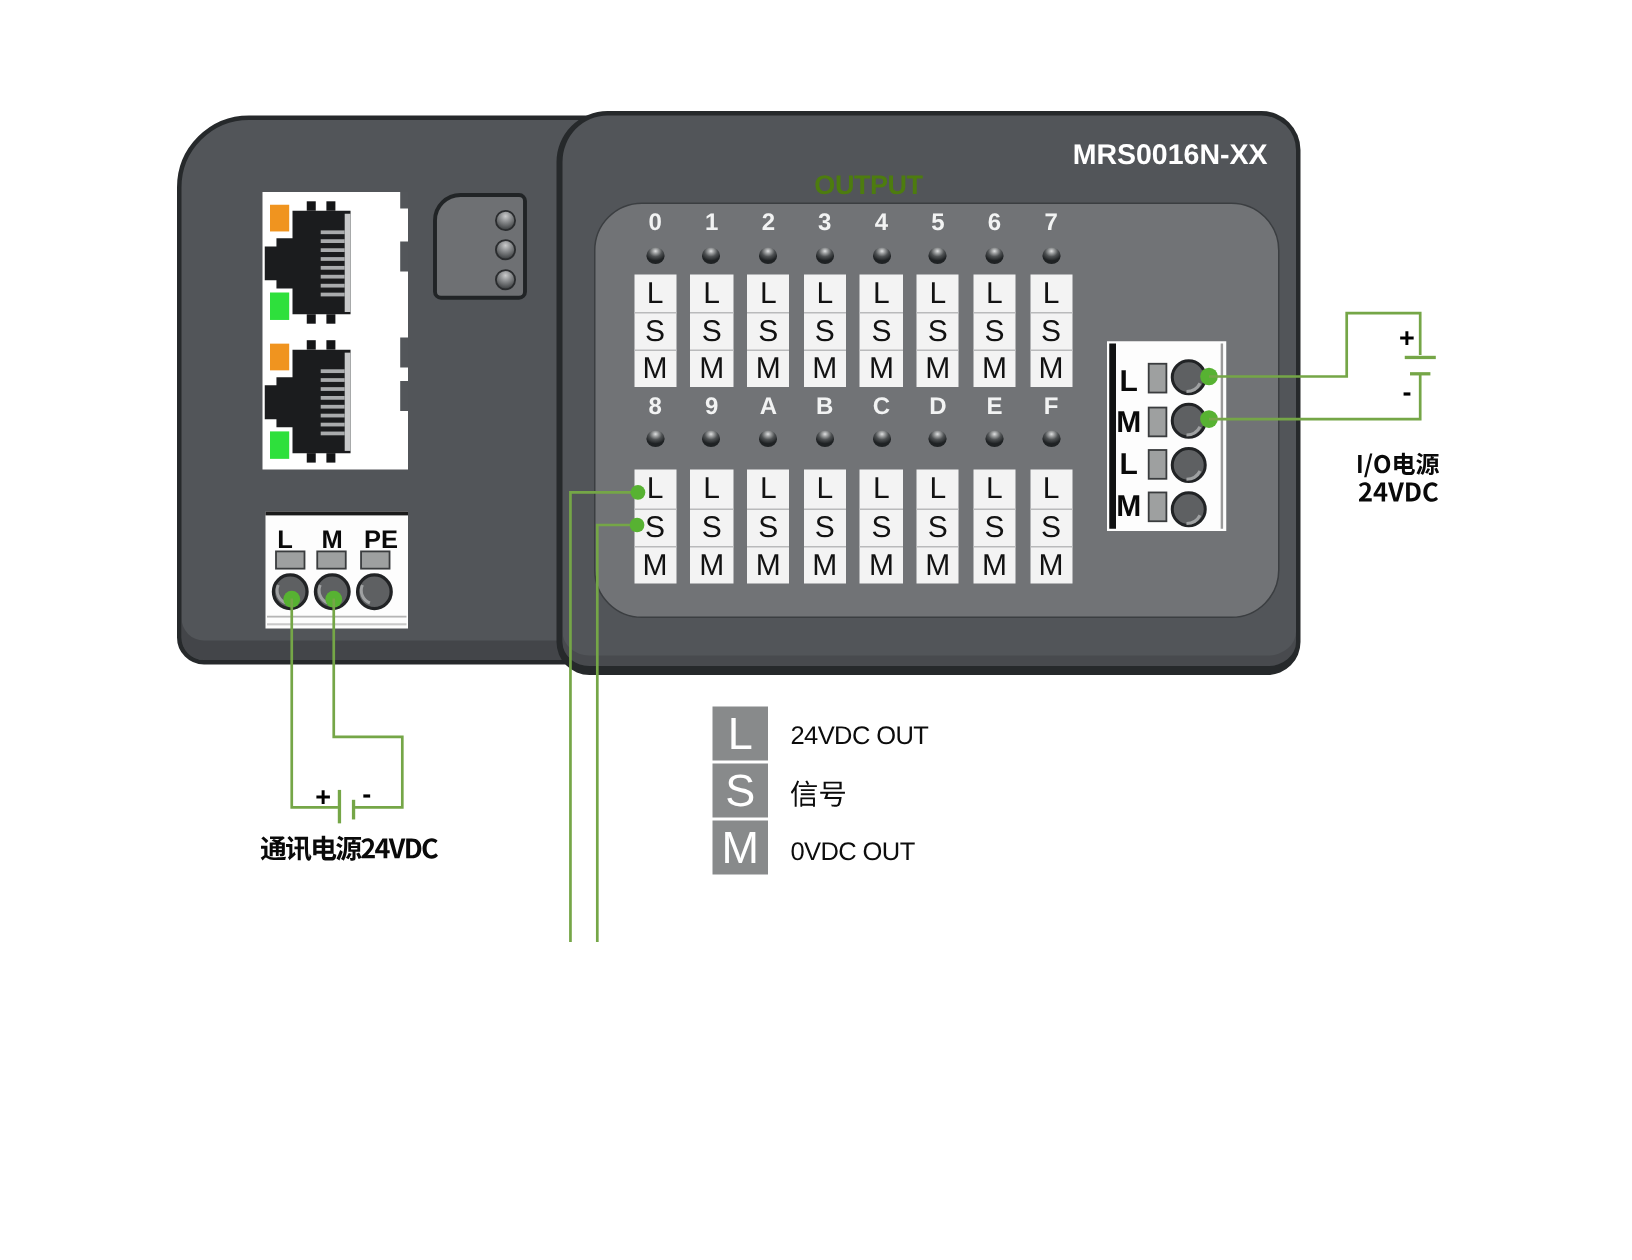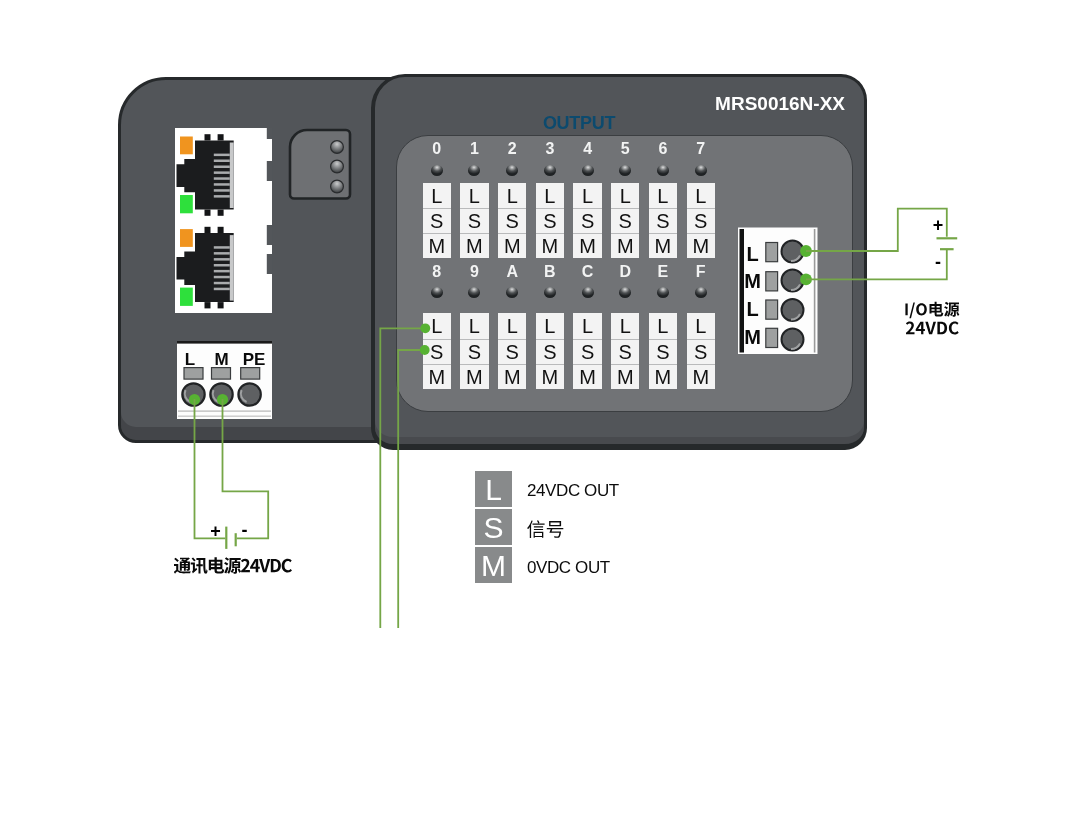--- a/index.html
+++ b/index.html
@@ -13,21 +13,21 @@
 <div id="c">
 
 <div style="left:118px;top:77px;width:278px;height:366px;background:#525559;border:3px solid #26292B;border-radius:48px 0 0 18px;box-shadow:inset 0 -13px 0 rgba(0,0,0,0.18);"></div>
 
 <div style="left:371px;top:74px;width:496px;height:376px;background:#525559;border:3px solid #26292B;border-bottom-width:6px;border-left-width:4px;border-radius:34px 26px 22px 22px;box-shadow:inset 0 -7px 0 rgba(0,0,0,0.12);"></div>
 
 <div style="left:396px;top:135px;width:457px;height:277px;background:#717376;border:1px solid #3B3E41;border-radius:32px;"></div>
 
 <div style="left:700px;top:93px;width:145px;color:#fff;font-size:19px;font-weight:bold;text-align:right;">MRS0016N-XX</div>
 
-<div style="left:519px;top:113px;width:120px;color:#0c4a6e;font-size:18px;font-weight:bold;text-align:center;letter-spacing:-0.3px;">OUTPUT</div>
+<div style="left:519px;top:113px;width:120px;color:#4d7c0f;font-size:18px;font-weight:bold;text-align:center;letter-spacing:-0.3px;">OUTPUT</div>
 
 <div style="left:175px;top:128px;width:97px;height:185px;background:#fff;"></div>
 
 <div style="left:417.9px;top:140px;width:37.7px;height:120px;">
 
 <div class="num" style="left:0;top:0;width:37.7px;">0</div>
 
 <div class="led" style="left:12.85px;top:25.3px;width:12px;height:10.4px;"></div>
 
 <div class="cell" style="left:4.65px;top:42.7px;width:28.4px;height:75.0px;"></div>

